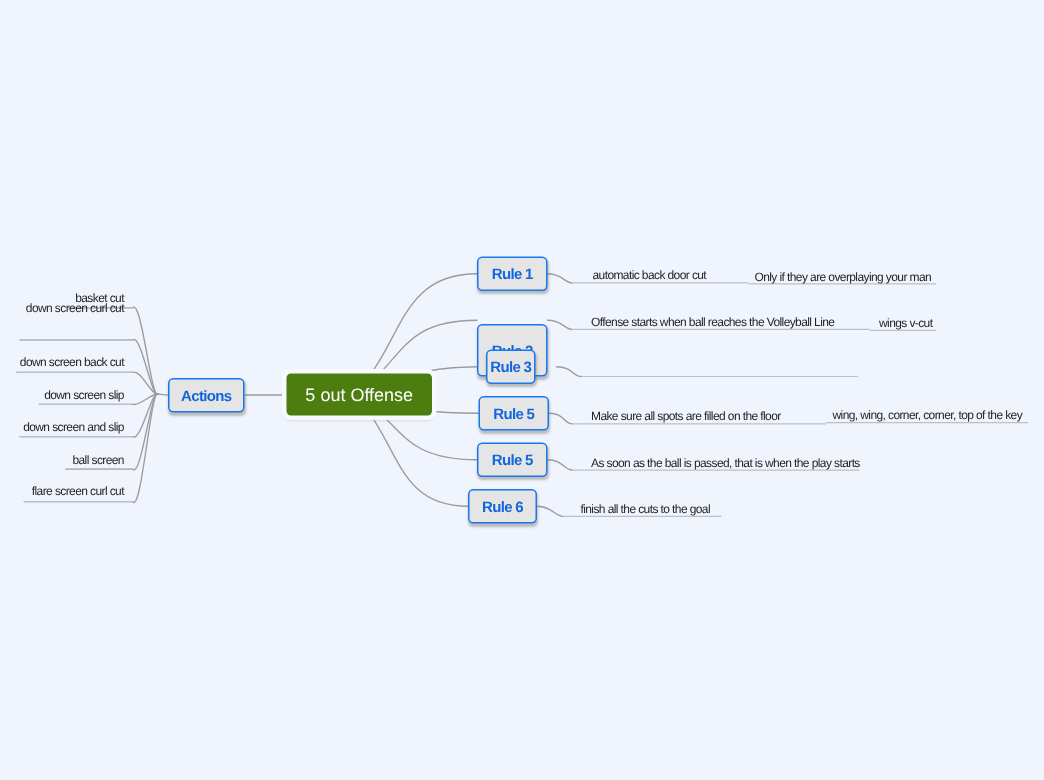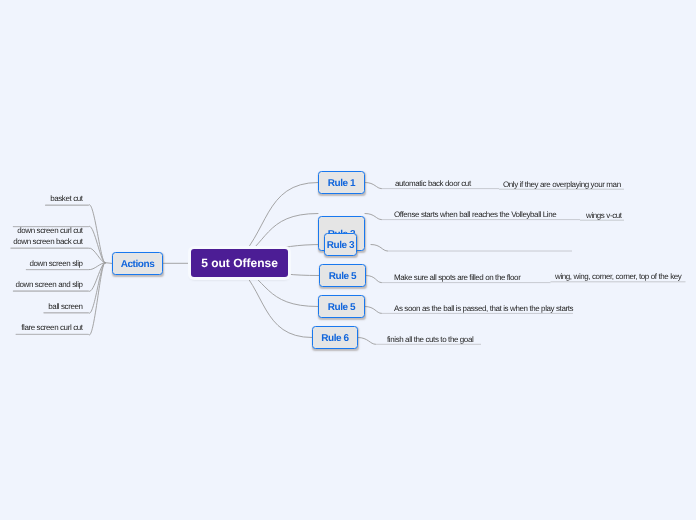--- a/index.html
+++ b/index.html
@@ -6,21 +6,21 @@
   html,body{margin:0;padding:0;}
   body{width:696px;height:520px;background:#f0f4fd;
        font-family:"Liberation Sans",sans-serif;overflow:hidden;
        -webkit-font-smoothing:antialiased;text-rendering:geometricPrecision;}
   #canvas{position:relative;width:696px;height:520px;transform:translateZ(0);}
   svg#links{position:absolute;left:0;top:0;width:696px;height:520px;}
   .lk{fill:none;stroke:#9b9b9b;stroke-width:0.9;stroke-linecap:round;}
   .ul{fill:none;stroke:#bdbfc4;stroke-width:0.8;}
   .node{position:absolute;box-sizing:border-box;display:flex;align-items:center;
         justify-content:center;white-space:nowrap;}
-  .node-root{background:#4c1d95;color:#ffffff;font-weight:bold;font-size:12px;
+  .node-root{background:#4d7c0f;color:#ffffff;font-weight:normal;font-size:12px;
      border-radius:3px;box-shadow:0 0 0 3px #f7fafe, 0 2px 3px rgba(60,60,60,0.35);align-items:center;}
   .node-topic span{position:relative;top:1.0px;}
   .node-root span{position:relative;top:0.4px;}
   .node-topic{background:#e5e5e5;color:#1266dc;font-weight:bold;font-size:10px;
      letter-spacing:-0.45px;border:1.6px solid #1878ef;border-radius:3.5px;
      box-shadow:0.6px 1.8px 1.6px rgba(120,108,98,0.42);}
   .leaf{position:absolute;font-size:8px;letter-spacing:-0.4px;color:#242424;
         white-space:nowrap;line-height:10px;}
   .leaf-r{text-align:right;}
 </style>
@@ -89,21 +89,21 @@
       <span>Rule 5</span>
     </div>
   <div class="node node-topic" style="left:318px;top:295px;width:47px;height:23px;">
       <span>Rule 5</span>
     </div>
   <div class="node node-topic" style="left:312px;top:326px;width:46px;height:23px;">
       <span>Rule 6</span>
     </div>
 
   <div class="leaf leaf-r" style="right:613.4px;top:194.2px;text-align:right;"><span>basket cut</span></div>
-  <div class="leaf leaf-r" style="right:613.4px;top:226px;"><span>down screen curl cut</span></div>
+  <div class="leaf leaf-r" style="right:613.4px;top:201px;"><span>down screen curl cut</span></div>
   <div class="leaf leaf-r" style="right:613.4px;top:237.2px;"><span>down screen back cut</span></div>
   <div class="leaf leaf-r" style="right:613.4px;top:258.6px;"><span>down screen slip</span></div>
   <div class="leaf leaf-r" style="right:613.4px;top:280.1px;"><span>down screen and slip</span></div>
   <div class="leaf leaf-r" style="right:613.4px;top:301.8px;"><span>ball screen</span></div>
   <div class="leaf leaf-r" style="right:613.4px;top:323.4px;"><span>flare screen curl cut</span></div>
   <div class="leaf" style="left:395.0px;top:179.1px;"><span>automatic back door cut</span></div>
   <div class="leaf" style="left:503.0px;top:179.7px;"><span>Only if they are overplaying your man</span></div>
   <div class="leaf" style="left:394.0px;top:210.1px;"><span>Offense starts when ball reaches the Volleyball Line</span></div>
   <div class="leaf" style="left:586.0px;top:210.7px;"><span>wings v-cut</span></div>
   <div class="leaf" style="left:394.0px;top:273.1px;"><span>Make sure all spots are filled on the floor</span></div>

